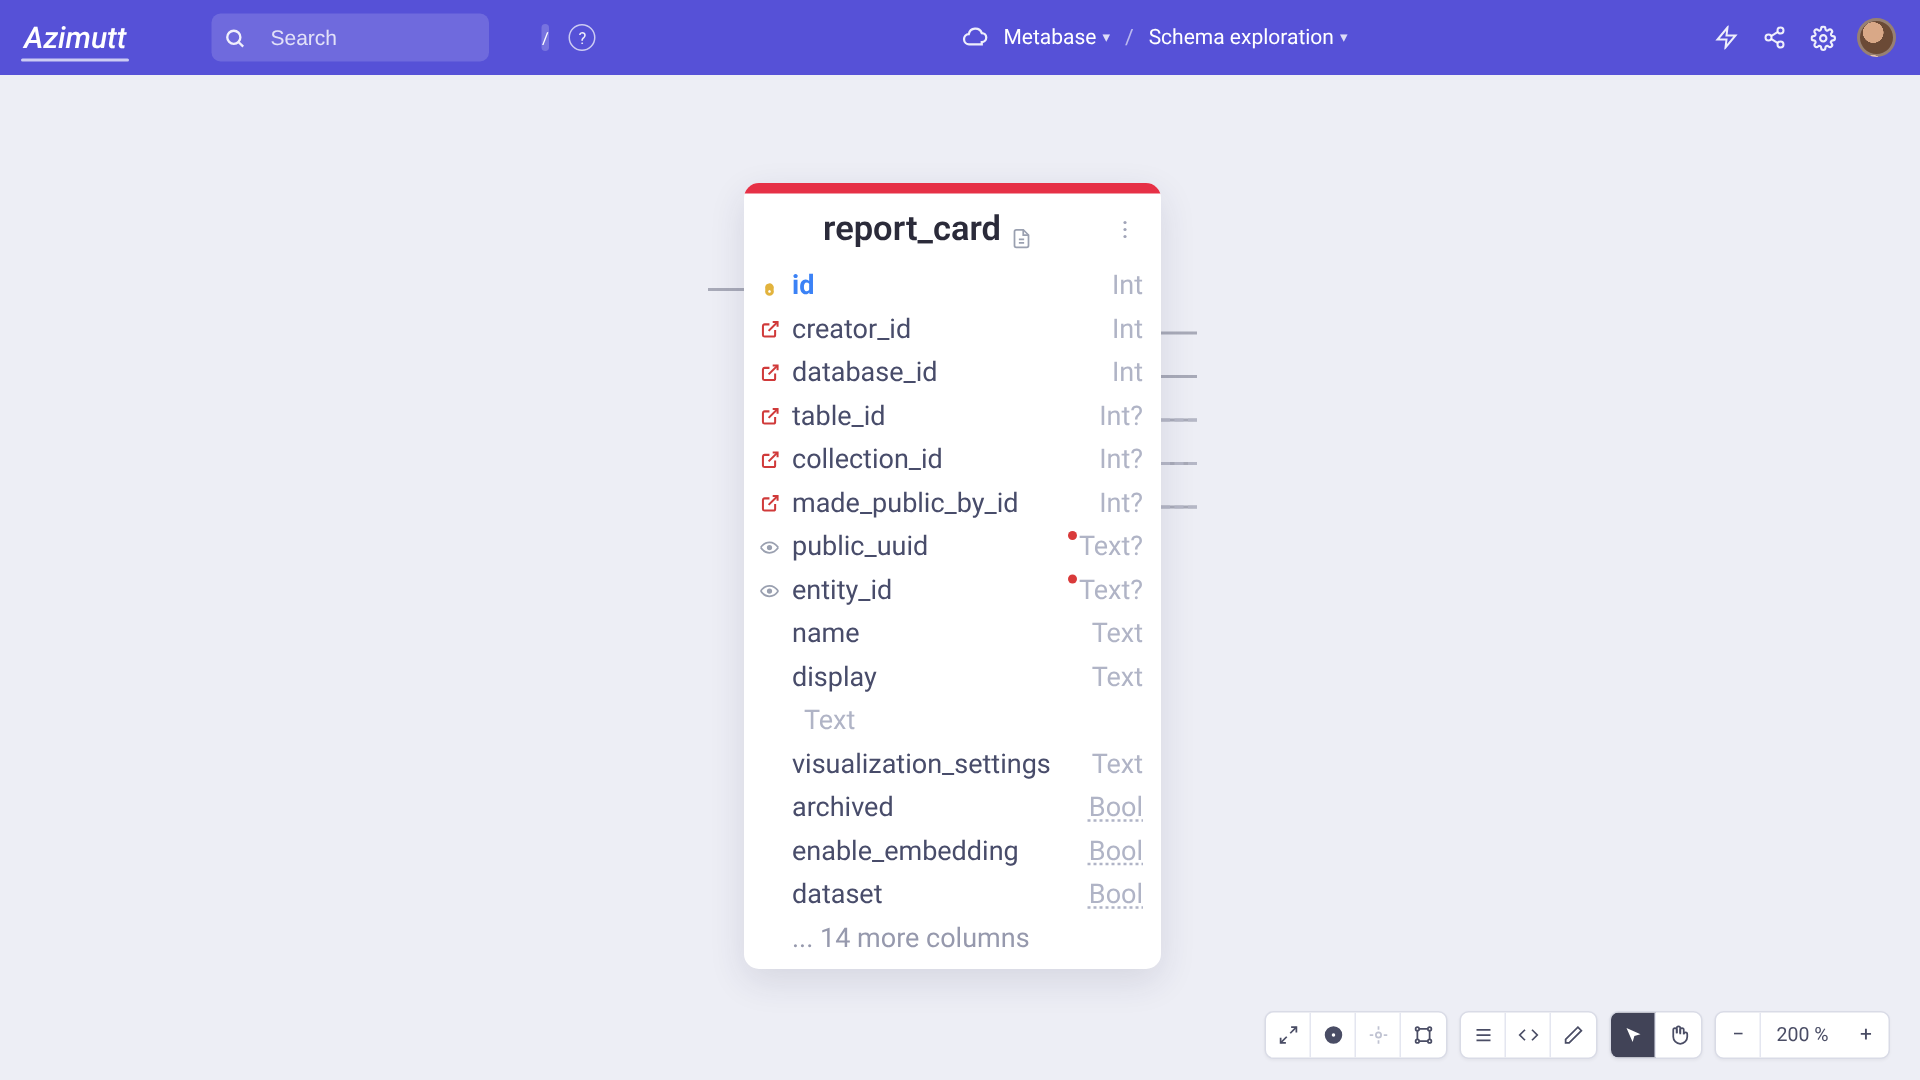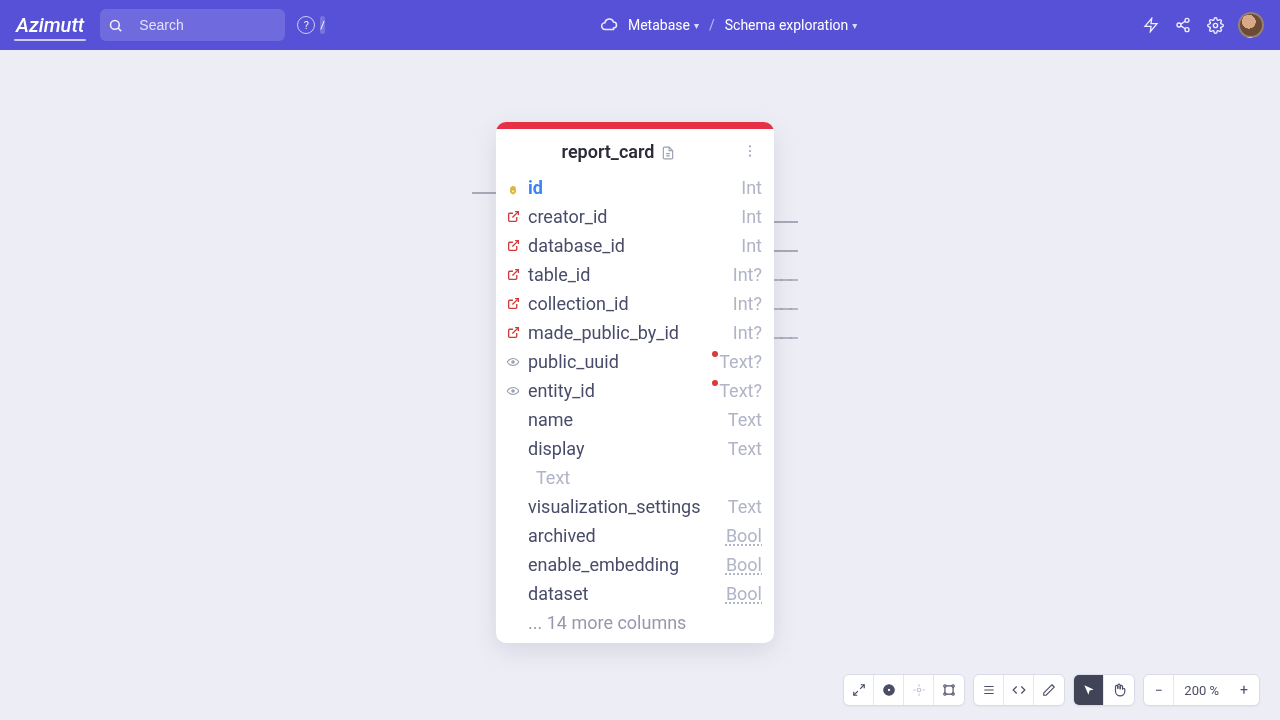--- a/index.html
+++ b/index.html
@@ -1,41 +1,41 @@
 <!DOCTYPE html>
 <html><head>
 <meta charset="utf-8">
 <style>
   * { box-sizing: border-box; margin: 0; padding: 0; }
   html, body { width: 1280px; height: 720px; overflow: hidden; font-family: -apple-system, BlinkMacSystemFont, 'Segoe UI', Roboto, Helvetica, Arial, sans-serif; }
   body { background: #edeef5; position: relative; }
 
   
-  .header { height: 50px; background: #5651d7; display: flex; align-items: center; padding: 0 16px; color: #fff; }
+  .header { height: 50px; background: #5651d7; display: flex; align-items: center; padding: 0 16px; color: #fff; gap: 41px; }
   .logo { font-size: 20px; font-weight: 500; font-style: italic; margin-right: 16px; position: relative; }
   .logo::after { content: ""; position: absolute; left: -2px; right: -2px; bottom: -4px; height: 2px; background: rgba(255,255,255,0.7); border-radius: 2px; }
   .search-box { display: flex; align-items: center; background: rgba(255,255,255,0.15); border-radius: 6px; height: 32px; padding: 0 8px; width: 185px; }
   .search-box input { background: transparent; border: none; outline: none; color: #fff; font-size: 14px; flex: 1; margin-left: 16px; }
   .search-box input::placeholder { color: rgba(255,255,255,0.8); }
   .kbd { background: rgba(255,255,255,0.2); border-radius: 4px; width: 18px; height: 18px; display: flex; align-items: center; justify-content: center; font-size: 11px; color: #fff; }
   .help-icon { width: 18px; height: 18px; border: 1.5px solid rgba(255,255,255,0.7); border-radius: 50%; display: flex; align-items: center; justify-content: center; font-size: 11px; color: rgba(255,255,255,0.9); margin-left: 12px; }
   .header-center { flex: 1; display: flex; align-items: center; justify-content: center; gap: 10px; font-size: 14px; }
   .breadcrumb-item { display: flex; align-items: center; gap: 4px; cursor: pointer; justify-content: center; }
   .chevron { font-size: 10px; opacity: 0.8; }
   .sep { opacity: 0.6; }
   .header-right { display: flex; align-items: center; gap: 14px; }
   .hicon { width: 18px; height: 18px; display: flex; align-items: center; justify-content: center; color: rgba(255,255,255,0.9); cursor: pointer; }
   .avatar { width: 26px; height: 26px; border-radius: 50%; background: radial-gradient(circle at 40% 35%, #d9a887 35%, #6b4a36 36%); border: 2px solid rgba(255,255,255,0.3); }
 
   
   .canvas { position: absolute; inset: 50px 0 0 0; }
   .table-card { position: absolute; left: 496px; top: 72px; width: 278px; background: #fff; border-radius: 10px; box-shadow: 0 8px 24px rgba(40,40,80,0.12); overflow: hidden; }
   .card-accent { height: 7px; background: #e63046; width: 100%; }
   .card-header { display: flex; align-items: center; padding: 10px 12px; gap: 8px; }
-  .card-title { font-size: 18px; font-weight: 600; color: #2b2b3a; flex: 1; text-align: center; display: flex; align-items: center; justify-content: center; gap: 6px; }
+  .card-title { font-size: 23px; font-weight: 600; color: #2b2b3a; flex: 1; text-align: center; display: flex; align-items: center; justify-content: center; gap: 6px; }
   .doc-icon { width: 16px; height: 16px; color: #9aa0b0; }
   .menu-btn { width: 24px; height: 24px; display: flex; align-items: center; justify-content: center; color: #a0a4b8; cursor: pointer; border-radius: 4px; }
   .cols { }
   .col-row { display: flex; align-items: center; padding: 4px 12px 4px 8px; font-size: 18px; min-height: 29px; }
   .col-icon { width: 18px; height: 18px; display: flex; align-items: center; justify-content: center; margin-right: 6px; flex-shrink: 0; }
   .col-name { color: #484c6a; flex: 1; position: relative; white-space: nowrap; }
   .col-name.pk { font-weight: 700; color: #3b82f6; }
   .dot { position: absolute; top: 0px; right: -7px; width: 6px; height: 6px; background: #d93a3a; border-radius: 50%; }
   .col-type { color: #b0b4c6; font-size: 18px; margin-left: 8px; }
   .col-type.under { text-decoration: underline dotted; text-underline-offset: 3px; }

